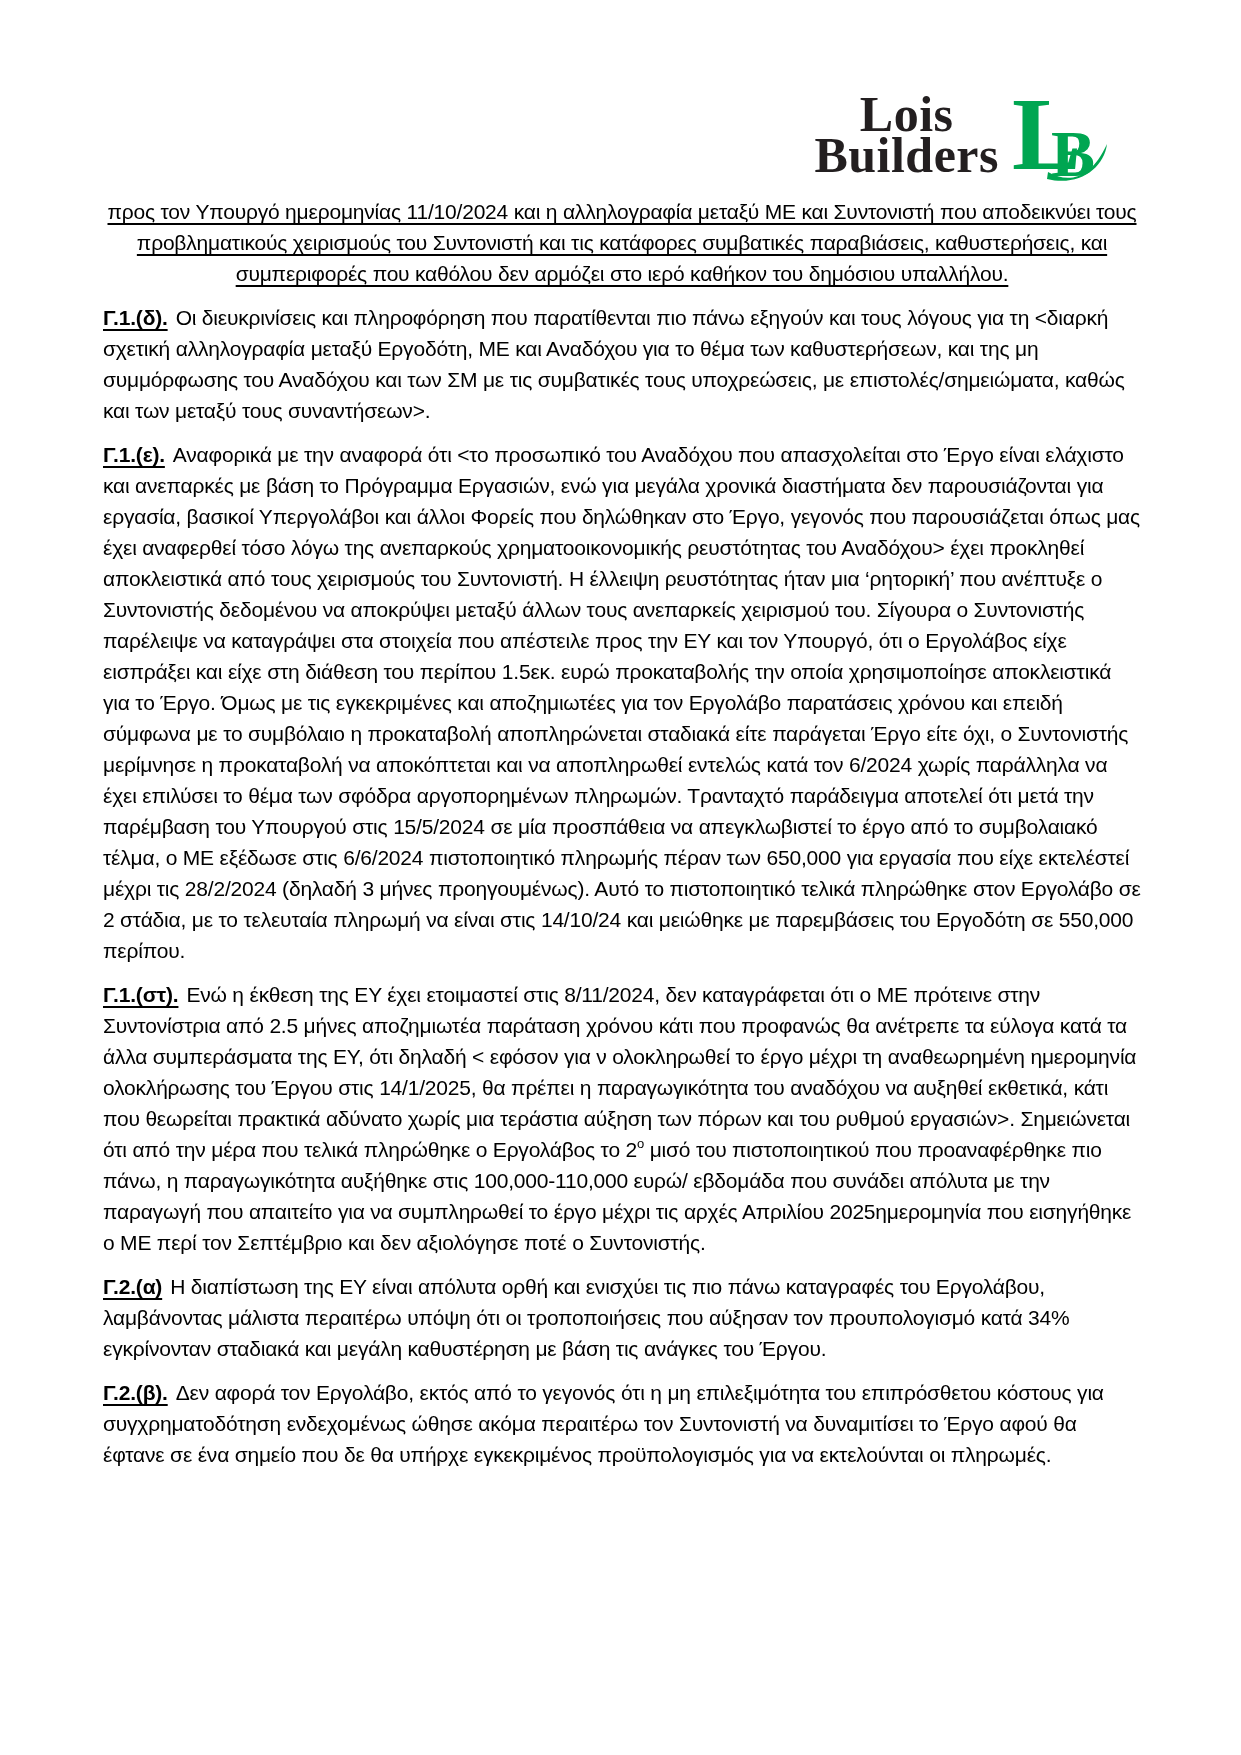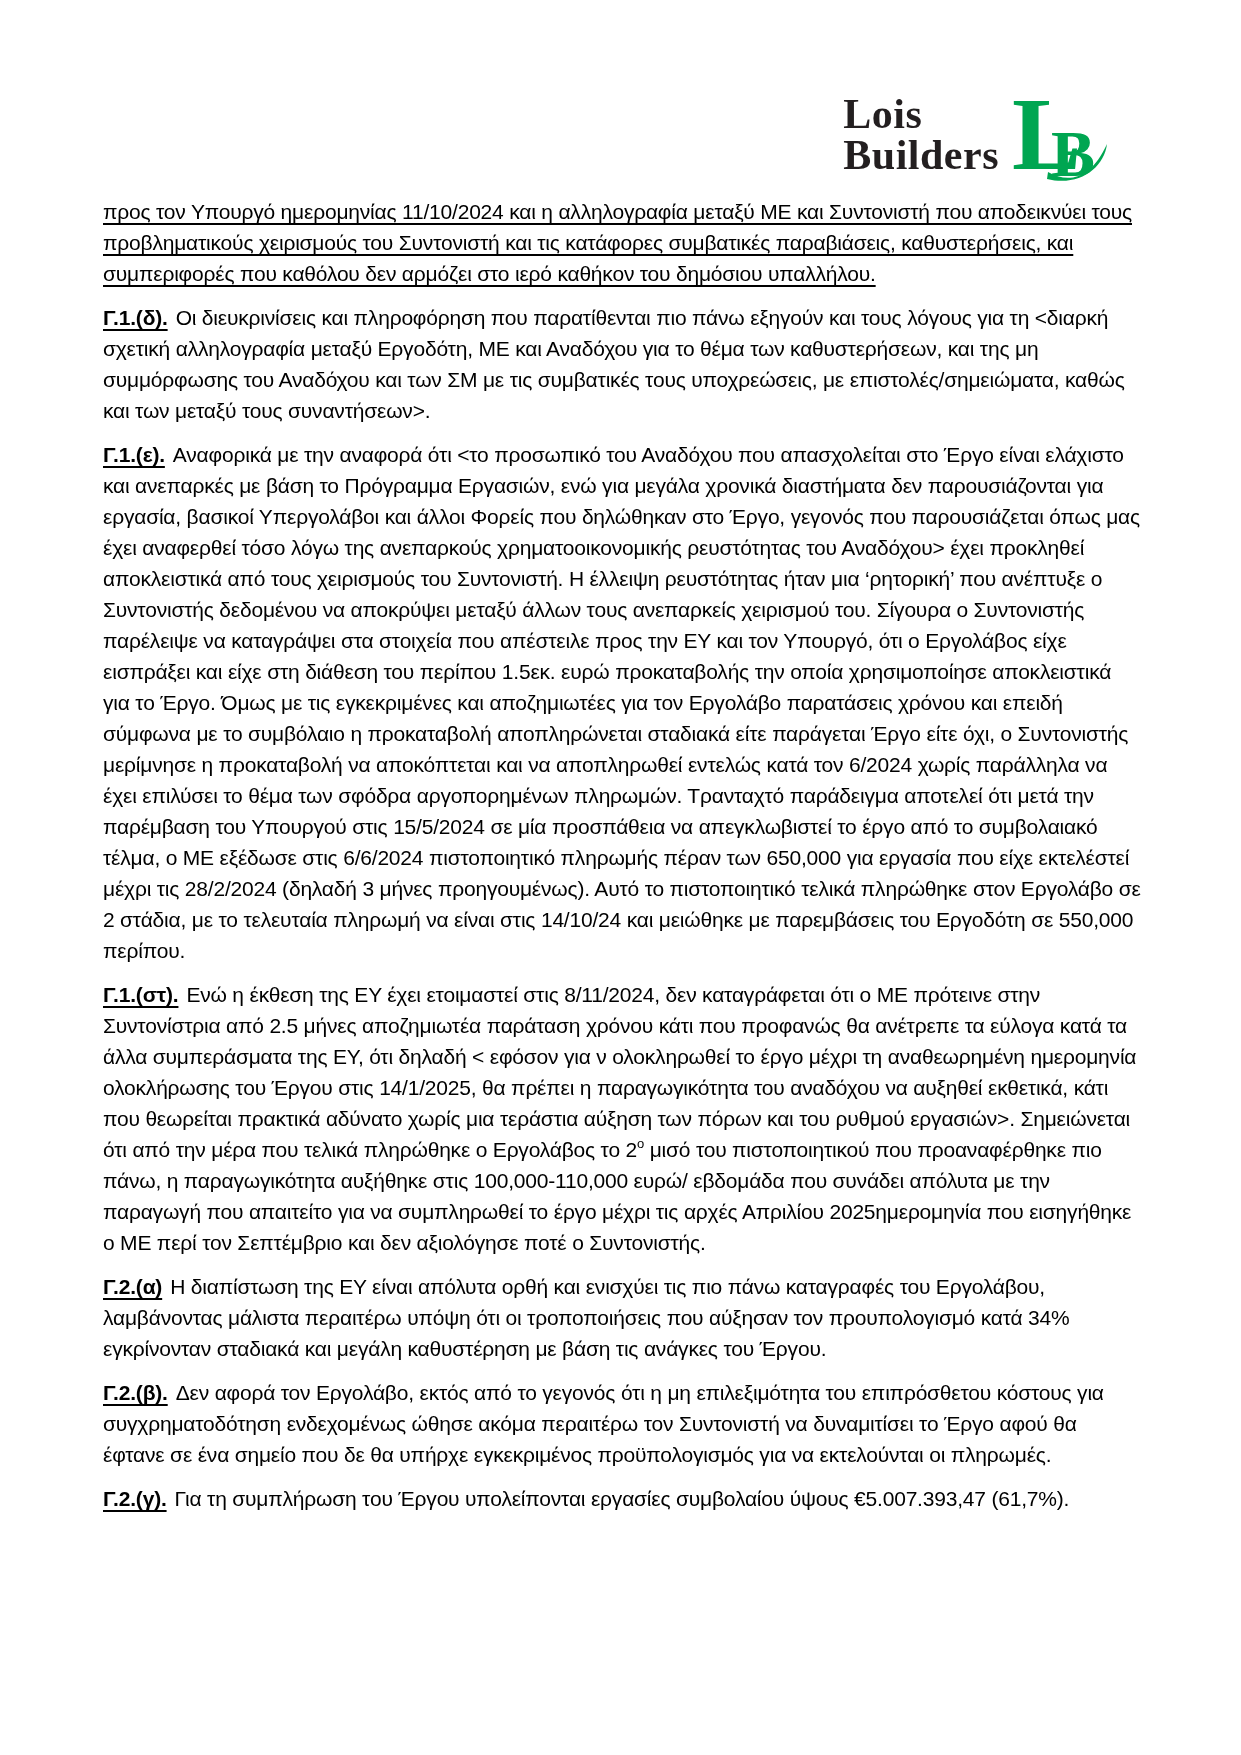--- a/index.html
+++ b/index.html
@@ -24,24 +24,24 @@
     display: flex;
     justify-content: flex-end;
     padding-right: 30px;
   }
   .logo {
     display: flex;
     align-items: center;
     gap: 12px;
   }
   .logo-text {
-    text-align: left;
+    text-align: center;
     font-family: "Liberation Serif", "DejaVu Serif", serif;
     font-weight: 700;
-    font-size: 42px;
+    font-size: 50px;
     line-height: 41px;
     color: var(--logo-text, #231f20);
     letter-spacing: 0.5px;
   }
   .monogram {
     display: block;
     width: 100px;
     height: 94px;
   }
   .monogram text {
@@ -60,20 +60,21 @@
     letter-spacing: -0.2px;
     text-align: left;
   }
   .para {
     margin: 0 0 13px 0;
   }
   .underlined-para {
     text-decoration: underline;
     text-decoration-thickness: 1.5px;
     text-underline-offset: 4px;
+    text-align: center;
   }
   .plabel {
     font-weight: 700;
     text-decoration: underline;
     text-decoration-thickness: 2px;
     text-underline-offset: 4px;
     margin-right: 8px;
     text-align: right;
   }
   .pbody { }
@@ -109,16 +110,15 @@
     <p class="para"><span class="plabel">Γ.1.(δ).</span><span class="pbody">Οι διευκρινίσεις και πληροφόρηση που παρατίθενται πιο πάνω εξηγούν και τους λόγους για τη &lt;διαρκή σχετική αλληλογραφία μεταξύ Εργοδότη, ΜΕ και Αναδόχου για το θέμα των καθυστερήσεων, και της μη συμμόρφωσης του Αναδόχου και των ΣΜ με τις συμβατικές τους υποχρεώσεις, με επιστολές/σημειώματα, καθώς και των μεταξύ τους συναντήσεων&gt;.</span></p>
 
     <p class="para"><span class="plabel">Γ.1.(ε).</span><span class="pbody">Αναφορικά με την αναφορά ότι &lt;το προσωπικό του Αναδόχου που απασχολείται στο Έργο είναι ελάχιστο και ανεπαρκές με βάση το Πρόγραμμα Εργασιών, ενώ για μεγάλα χρονικά διαστήματα δεν παρουσιάζονται για εργασία, βασικοί Υπεργολάβοι και άλλοι Φορείς που δηλώθηκαν στο Έργο, γεγονός που παρουσιάζεται όπως μας έχει αναφερθεί τόσο λόγω της ανεπαρκούς χρηματοοικονομικής ρευστότητας του Αναδόχου&gt; έχει προκληθεί αποκλειστικά από τους χειρισμούς του Συντονιστή. Η έλλειψη ρευστότητας ήταν μια ‘ρητορική’ που ανέπτυξε ο Συντονιστής δεδομένου να αποκρύψει μεταξύ άλλων τους ανεπαρκείς χειρισμού του. Σίγουρα ο Συντονιστής παρέλειψε να καταγράψει στα στοιχεία που απέστειλε προς την ΕΥ και τον Υπουργό, ότι ο Εργολάβος είχε εισπράξει και είχε στη διάθεση του περίπου 1.5εκ. ευρώ προκαταβολής την οποία χρησιμοποίησε αποκλειστικά για το Έργο. Όμως με τις εγκεκριμένες και αποζημιωτέες για τον Εργολάβο παρατάσεις χρόνου και επειδή σύμφωνα με το συμβόλαιο η προκαταβολή αποπληρώνεται σταδιακά είτε παράγεται Έργο είτε όχι, ο Συντονιστής μερίμνησε η προκαταβολή να αποκόπτεται και να αποπληρωθεί εντελώς κατά τον 6/2024 χωρίς παράλληλα να έχει επιλύσει το θέμα των σφόδρα αργοπορημένων πληρωμών. Τρανταχτό παράδειγμα αποτελεί ότι μετά την παρέμβαση του Υπουργού στις 15/5/2024 σε μία προσπάθεια να απεγκλωβιστεί το έργο από το συμβολαιακό τέλμα, ο ΜΕ εξέδωσε στις 6/6/2024 πιστοποιητικό πληρωμής πέραν των 650,000 για εργασία που είχε εκτελέστεί μέχρι τις 28/2/2024 (δηλαδή 3 μήνες προηγουμένως). Αυτό το πιστοποιητικό τελικά πληρώθηκε στον Εργολάβο σε 2 στάδια, με το τελευταία πληρωμή να είναι στις 14/10/24 και μειώθηκε με παρεμβάσεις του Εργοδότη σε 550,000 περίπου.</span></p>
 
     <p class="para"><span class="plabel">Γ.1.(στ).</span><span class="pbody">Ενώ η έκθεση της ΕΥ έχει ετοιμαστεί στις 8/11/2024, δεν καταγράφεται ότι ο ΜΕ πρότεινε στην Συντονίστρια από 2.5 μήνες αποζημιωτέα παράταση χρόνου κάτι που προφανώς θα ανέτρεπε τα εύλογα κατά τα άλλα συμπεράσματα της ΕΥ, ότι δηλαδή &lt; εφόσον για ν ολοκληρωθεί το έργο μέχρι τη αναθεωρημένη ημερομηνία ολοκλήρωσης του Έργου στις 14/1/2025, θα πρέπει η παραγωγικότητα του αναδόχου να αυξηθεί εκθετικά, κάτι που θεωρείται πρακτικά αδύνατο χωρίς μια τεράστια αύξηση των πόρων και του ρυθμού εργασιών&gt;. Σημειώνεται ότι από την μέρα που τελικά πληρώθηκε ο Εργολάβος το 2</span><sup class="ordinal">ο</sup><span class="pbody"> μισό του πιστοποιητικού που προαναφέρθηκε πιο πάνω, η παραγωγικότητα αυξήθηκε στις 100,000-110,000 ευρώ/ εβδομάδα που συνάδει απόλυτα με την παραγωγή που απαιτείτο για να συμπληρωθεί το έργο μέχρι τις αρχές Απριλίου 2025ημερομηνία που εισηγήθηκε ο ΜΕ περί τον Σεπτέμβριο και δεν αξιολόγησε ποτέ ο Συντονιστής.</span></p>
 
     <p class="para"><span class="plabel">Γ.2.(α)</span><span class="pbody">Η διαπίστωση της ΕΥ είναι απόλυτα ορθή και ενισχύει τις πιο πάνω καταγραφές του Εργολάβου, λαμβάνοντας μάλιστα περαιτέρω υπόψη ότι οι τροποποιήσεις που αύξησαν τον προυπολογισμό κατά 34% εγκρίνονταν σταδιακά και μεγάλη καθυστέρηση με βάση τις ανάγκες του Έργου.</span></p>
 
     <p class="para"><span class="plabel">Γ.2.(β).</span><span class="pbody">Δεν αφορά τον Εργολάβο, εκτός από το γεγονός ότι η μη επιλεξιμότητα του επιπρόσθετου κόστους για συγχρηματοδότηση ενδεχομένως ώθησε ακόμα περαιτέρω τον Συντονιστή να δυναμιτίσει το Έργο αφού θα έφτανε σε ένα σημείο που δε θα υπήρχε εγκεκριμένος προϋπολογισμός για να εκτελούνται οι πληρωμές.</span></p>
 
-    <p class="para"><span class="plabel">Γ.2.(γ).</span><span class="pbody">Για τη συμπλήρωση του Έργου υπολείπονται εργασίες συμβολαίου ύψους €5.007.393,47 (61,7%).</span></p>
 
   </main>
 </div>
 
 </body></html>

